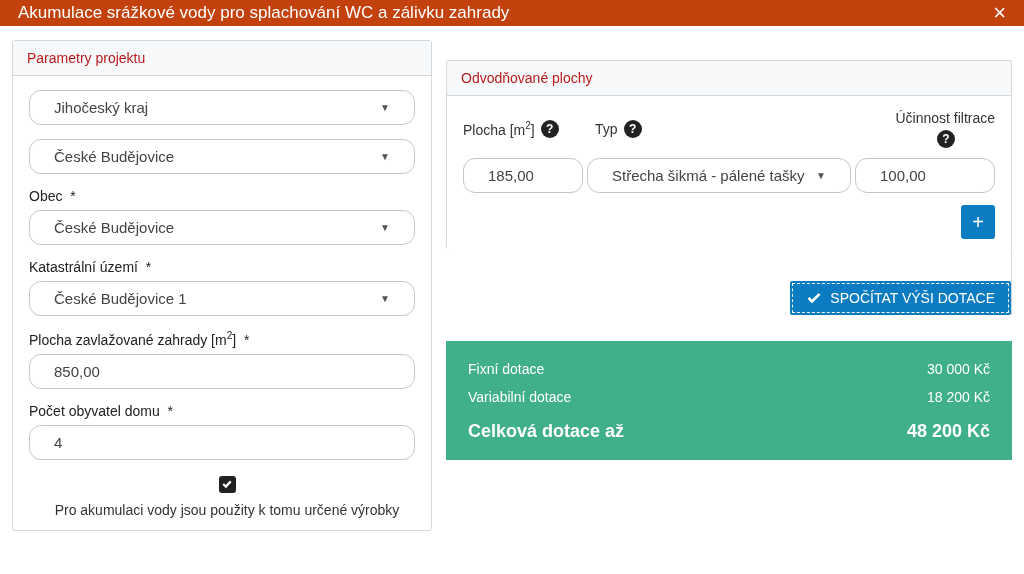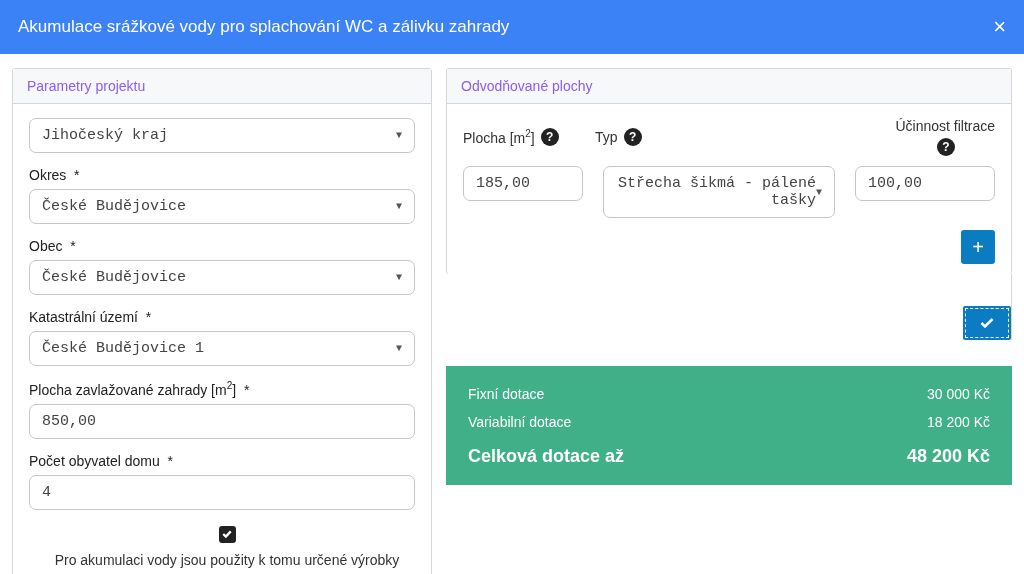--- a/index.html
+++ b/index.html
@@ -1,60 +1,59 @@
 <!DOCTYPE html>
 <html><head>
   <meta charset="utf-8">
   <style>
     * { box-sizing: border-box; margin: 0; padding: 0; }
     body { font-family: -apple-system, BlinkMacSystemFont, "Segoe UI", Arial, sans-serif; font-size: 14px; color: #333; background: #fff; }
     
     .modal-header {
-      background: #3b82f6;
+      background: #c2410c;
       color: #fff;
-      padding: 14px 18px;
+      padding: 0 18px;
       display: flex;
       justify-content: space-between;
       align-items: center;
       font-size: 17px;
       font-weight: 500;
     }
     .modal-header .close { font-size: 22px; font-weight: 300; cursor: pointer; }
     
     .content { display: flex; padding: 14px 12px 0 12px; gap: 14px; }
     .col-left { flex: 0 0 420px; }
     .col-right { flex: 1; }
     
     .panel { border: 1px solid #d4d7da; border-radius: 3px; }
     .panel-header {
       background: #f7f8f9;
       border-bottom: 1px solid #d4d7da;
       padding: 9px 14px;
       font-size: 14px;
       font-weight: 500;
-      color: #8b5cf6;
+      color: #b91c1c;
     }
     .panel-body { padding: 14px 16px 10px 16px; }
     
     .field { margin-bottom: 14px; }
     .field-label { font-size: 14px; font-weight: 500; color: #222; margin-bottom: 6px; display: block; }
     .field-label sup { font-size: 10px; }
     
     .select, .input {
       width: 100%;
       border: 1px solid #c3c7ca;
-      border-radius: 7px;
-      padding: 8px 12px;
+      border-radius: 12px;
+      padding: 8px 24px;
       font-size: 15px;
       background: #fff;
       color: #444;
       display: flex;
       justify-content: space-between;
       align-items: center;
-      font-family: Liberation Mono, monospace;
     }
     .select .caret { font-size: 10px; color: #555; }
     
     .checkbox-row { display: flex; align-items: center; gap: 8px; margin-top: 0; padding-left: 10px; flex-direction: column;}
     .checkbox {
       width: 17px; height: 17px; border-radius: 3px; background: #222;
       display: inline-flex; align-items: center; justify-content: center;
       flex-shrink: 0; margin-top: 2px;
     }
     .checkbox svg { width: 12px; height: 12px; stroke: #fff; stroke-width: 3; fill: none; }
@@ -69,21 +68,21 @@
     .surface-header .col2 { flex: 1; }
     .surface-header .col3 { flex: 0 0 140px; text-align: right; display: block; }
     .surface-header .col3 .h-icon { display: block; text-align: right; margin-top: 4px; margin-right: 40px;}
     
     .help-icon {
       width: 18px; height: 18px; border-radius: 50%; background: #222; color: #fff;
       display: inline-flex; align-items: center; justify-content: center; font-size: 12px; font-weight: bold;
       flex-shrink: 0;
     }
     
-    .surface-row { display: flex; gap: 20px; margin-bottom: 12px; }
+    .surface-row { display: flex; gap: 4px; margin-bottom: 12px; }
     .surface-row .c1 { flex: 0 0 120px; }
     .surface-row .c2 { flex: 1; text-align: right; }
     .surface-row .c3 { flex: 0 0 140px; }
     
     .btn-add {
       width: 34px; height: 34px; background: #0b7cc1; color: #fff; border: none;
       border-radius: 3px; font-size: 20px; display: flex; align-items: center; justify-content: center;
       margin-left: auto; cursor: pointer;
     }
     
@@ -120,21 +119,20 @@
       <div class="panel-body">
 
         <div class="field">
           <div class="select">
             <span>Jihočeský kraj</span>
             <span class="caret">▼</span>
           </div>
         </div>
 
         <div class="field">
-          <label class="field-label"><span>Okres</span>&nbsp;&nbsp;*</label>
           <div class="select">
             <span>České Budějovice</span>
             <span class="caret">▼</span>
           </div>
         </div>
 
         <div class="field">
           <label class="field-label"><span>Obec</span>&nbsp;&nbsp;*</label>
           <div class="select">
             <span>České Budějovice</span>
@@ -171,21 +169,21 @@
               </svg>
           </span>
           <span class="checkbox-label">Pro akumulaci vody jsou použity k tomu určené výrobky</span>
         </div>
 
       </div>
     </div>
   </div>
 
   <div class="col-right">
-    <div class="panel" style="border-bottom:none;">
+    <div class="panel" style="border-bottom:none;margin-top:20px;">
       <div class="panel-header">Odvodňované plochy</div>
       <div class="panel-body">
 
         <div class="surface-header">
           <div class="lbl col1">
             <span><span>Plocha [m</span><sup>2</sup><span>]</span></span>
             <span class="help-icon">?</span>
           </div>
           <div class="lbl col2">
             <span>Typ</span>
@@ -220,20 +218,21 @@
           <span>+</span>
         </button>
       </div>
     </div>
 
     <div class="btn-row">
       <button class="btn-calc">
         <svg viewBox="0 0 16 16">
             <polyline points="2.5,8 6,11.5 13.5,4"></polyline>
           </svg>
+        <span>SPOČÍTAT VÝŠI DOTACE</span>
       </button>
     </div>
 
     <div class="summary">
       <div class="summary-row">
         <span>Fixní dotace</span>
         <span>30 000 Kč</span>
       </div>
       <div class="summary-row">
         <span>Variabilní dotace</span>

